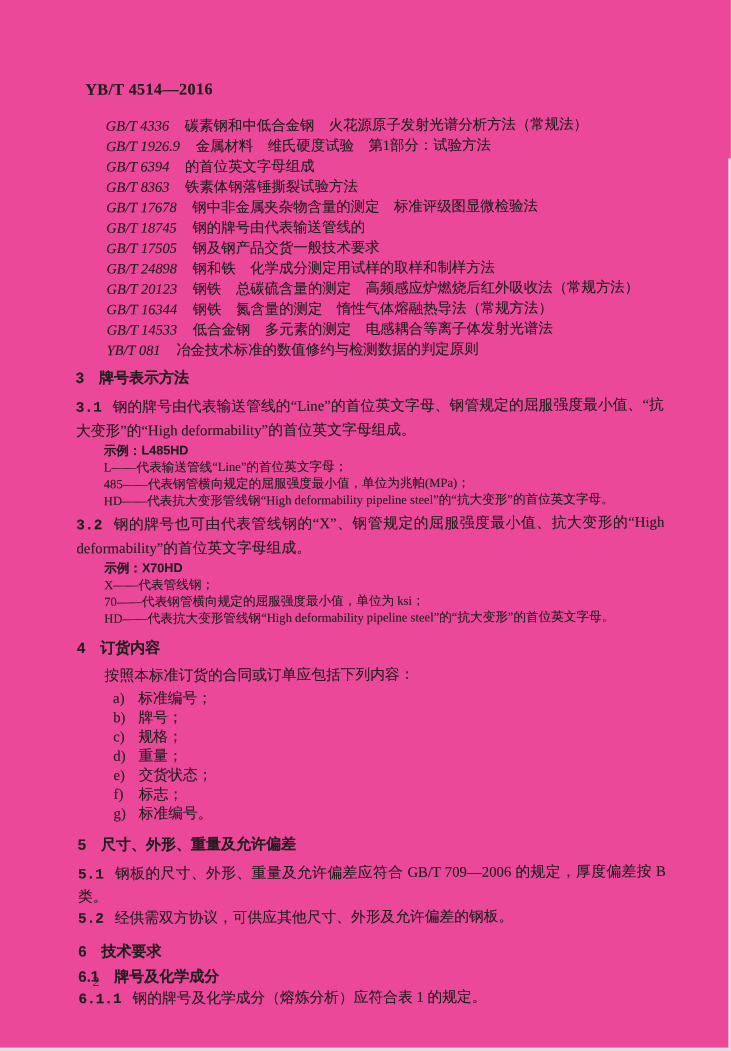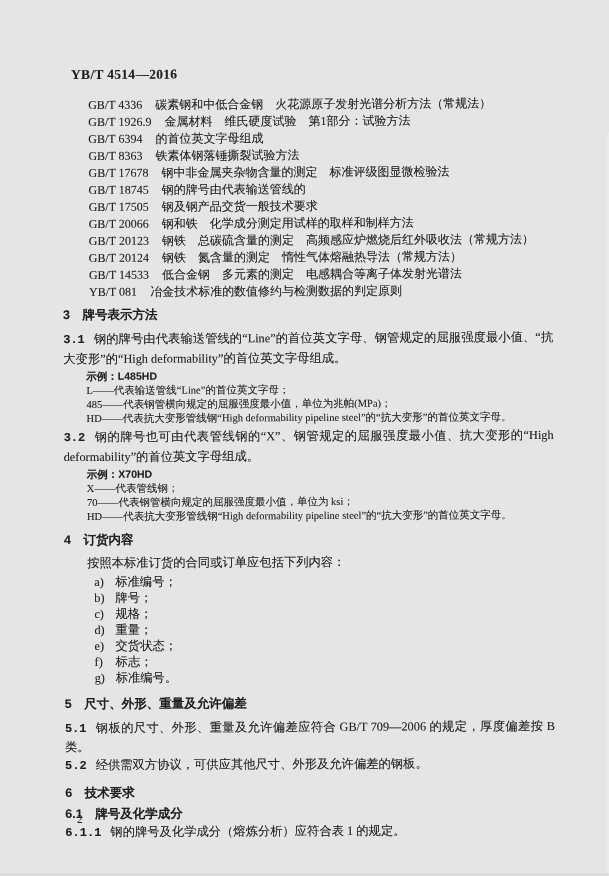--- a/index.html
+++ b/index.html
@@ -4,33 +4,33 @@
 <style>
   * { margin:0; padding:0; box-sizing:border-box; }
   html,body { width:609px; height:876px; }
   body {
     position:relative;
     background:#fefefe;
     overflow:hidden;
     font-family:"Liberation Serif","DejaVu Serif",serif;
     color:#1f1f1f;
   }
-  .page { position:absolute; inset:0; background:#e5e5e5; }
+  .page { position:absolute; inset:0; background:#ec4899; }
   .content {
     position:absolute; left:62px; top:66px; width:490px;
     transform:rotate(-0.25deg); transform-origin:50% 0;
     text-shadow:0 0 0.5px rgba(25,25,25,0.35);
   }
   .doc-header {
     margin-left:9px;
     font-size:13.5px; font-weight:bold; letter-spacing:0.3px;
   }
   .refs { margin-top:14px; margin-left:26px; font-size:12px; line-height:17px; }
   .ref-row { white-space:nowrap; }
-  .ref-code { display:inline-block; margin-right:13px; }
+  .ref-code { display:inline-block; margin-right:13px;font-style:italic; }
   .sec-heading {
     font-family:"Liberation Sans","DejaVu Sans",sans-serif;
     font-weight:bold; font-size:12.5px; line-height:17px;
   }
   .h3 { margin-top:6px; }
   .h4 { margin-top:8px; }
   .h5 { margin-top:10px; }
   .h6 { margin-top:10px; }
   .h61 { margin-top:4px; }
   .clause { font-size:12.3px; line-height:19px; text-align:justify; }
@@ -65,23 +65,23 @@
     <div class="doc-header">YB/T 4514—2016</div>
 
     <div class="refs">
       <div class="ref-row"><span class="ref-code">GB/T 4336</span><span>碳素钢和中低合金钢　火花源原子发射光谱分析方法（常规法）</span></div>
       <div class="ref-row"><span class="ref-code">GB/T 1926.9</span><span>金属材料　维氏硬度试验　第1部分：试验方法</span></div>
       <div class="ref-row"><span class="ref-code">GB/T 6394</span><span>的首位英文字母组成</span></div>
       <div class="ref-row"><span class="ref-code">GB/T 8363</span><span>铁素体钢落锤撕裂试验方法</span></div>
       <div class="ref-row"><span class="ref-code">GB/T 17678</span><span>钢中非金属夹杂物含量的测定　标准评级图显微检验法</span></div>
       <div class="ref-row"><span class="ref-code">GB/T 18745</span><span>钢的牌号由代表输送管线的</span></div>
       <div class="ref-row"><span class="ref-code">GB/T 17505</span><span>钢及钢产品交货一般技术要求</span></div>
-      <div class="ref-row"><span class="ref-code">GB/T 20066</span><span>钢和铁　化学成分测定用试样的取样和制样方法</span></div>
+      <div class="ref-row"><span class="ref-code">GB/T 24898</span><span>钢和铁　化学成分测定用试样的取样和制样方法</span></div>
       <div class="ref-row"><span class="ref-code">GB/T 20123</span><span>钢铁　总碳硫含量的测定　高频感应炉燃烧后红外吸收法（常规方法）</span></div>
-      <div class="ref-row"><span class="ref-code">GB/T 20124</span><span>钢铁　氮含量的测定　惰性气体熔融热导法（常规方法）</span></div>
+      <div class="ref-row"><span class="ref-code">GB/T 16344</span><span>钢铁　氮含量的测定　惰性气体熔融热导法（常规方法）</span></div>
       <div class="ref-row"><span class="ref-code">GB/T 14533</span><span>低合金钢　多元素的测定　电感耦合等离子体发射光谱法</span></div>
       <div class="ref-row"><span class="ref-code">YB/T 081</span><span>冶金技术标准的数值修约与检测数据的判定原则</span></div>
     </div>
 
     <div class="sec-heading h3">3　牌号表示方法</div>
 
     <p class="clause p31"><span class="cnum">3.1</span><span>钢的牌号由代表输送管线的“Line”的首位英文字母、钢管规定的屈服强度最小值、“抗大变形”的“High deformability”的首位英文字母组成。</span></p>
 
     <div class="example">
       <div class="example-label">示例：L485HD</div>

